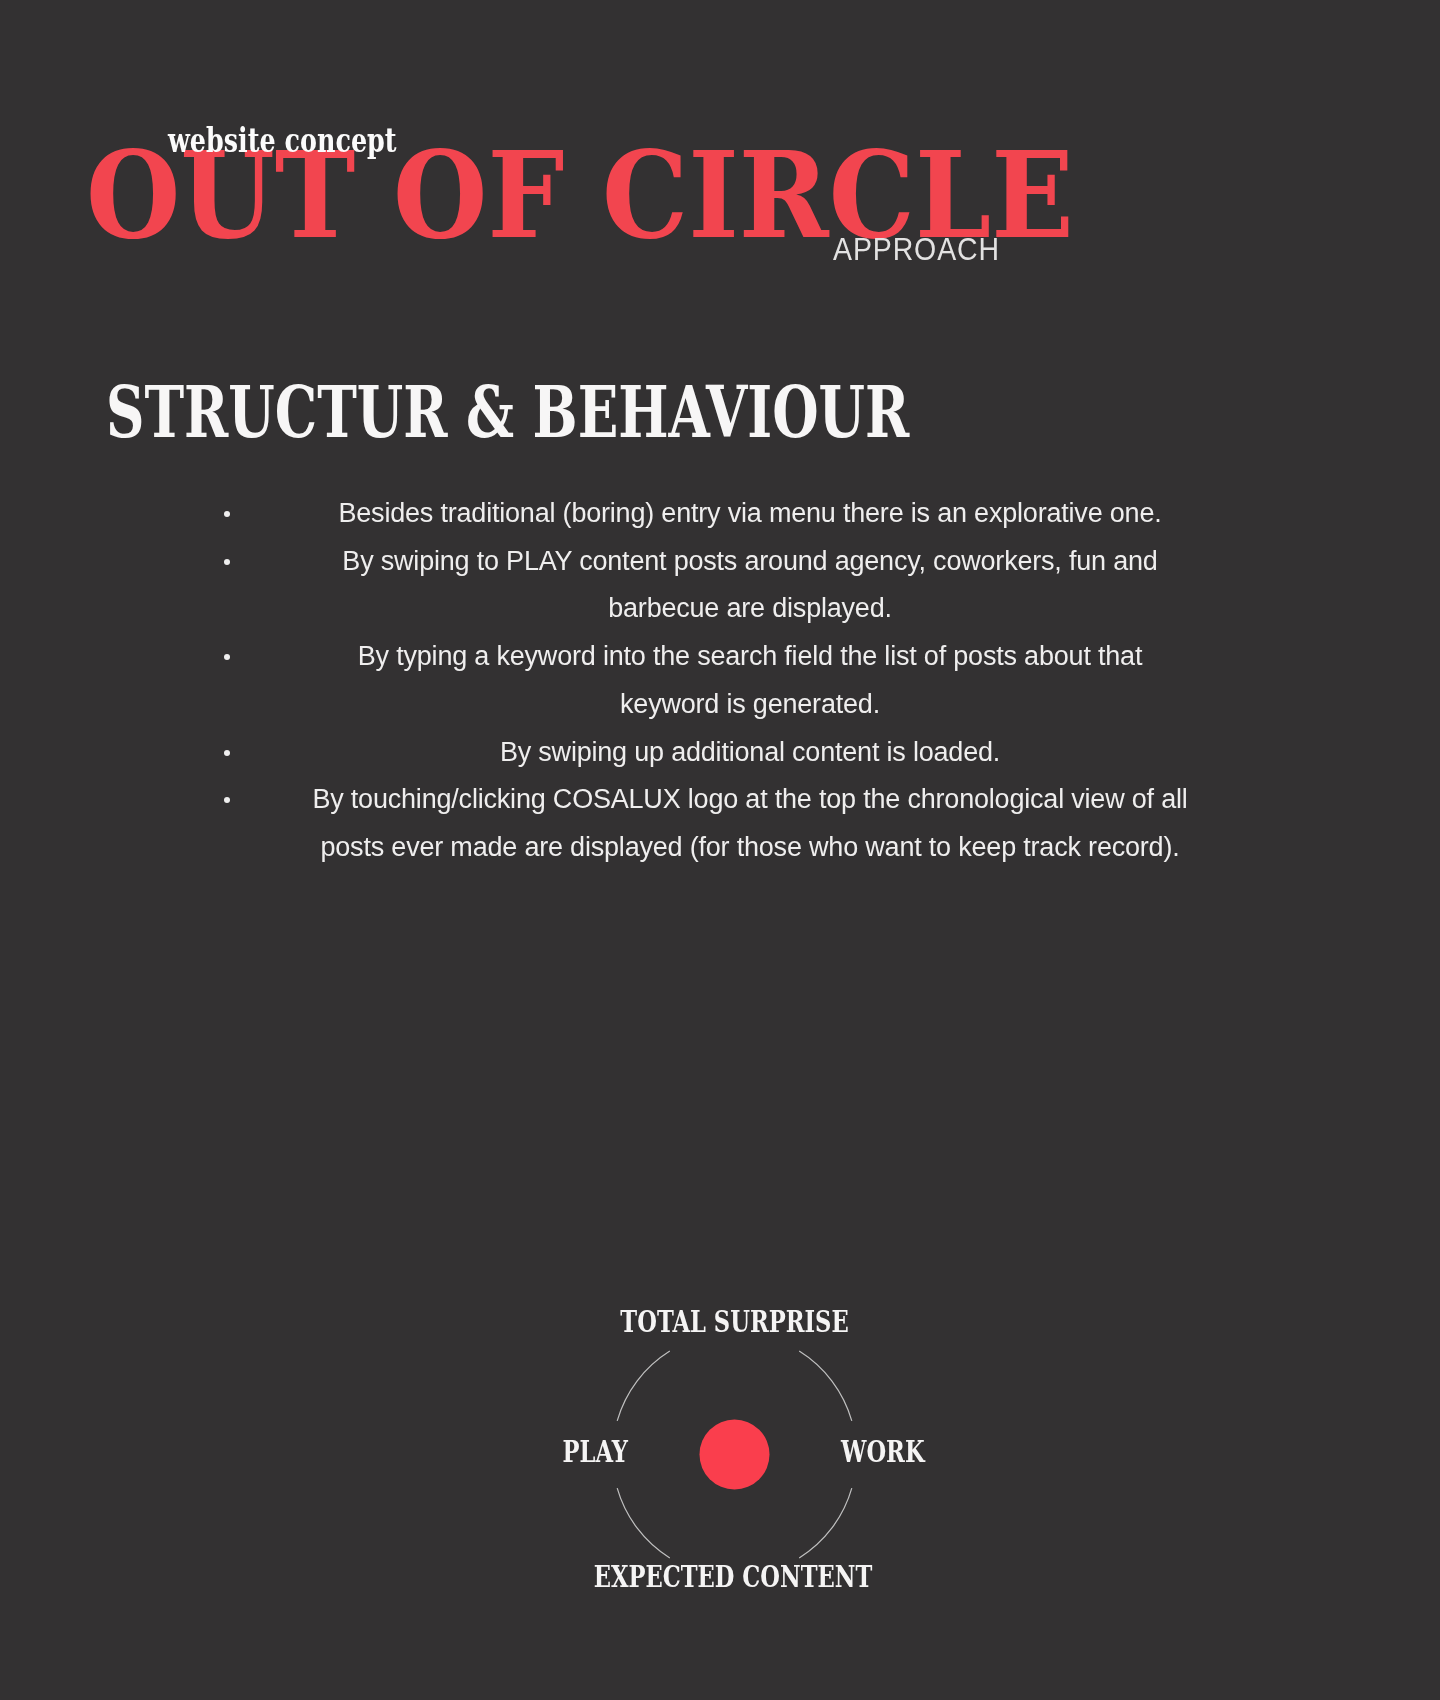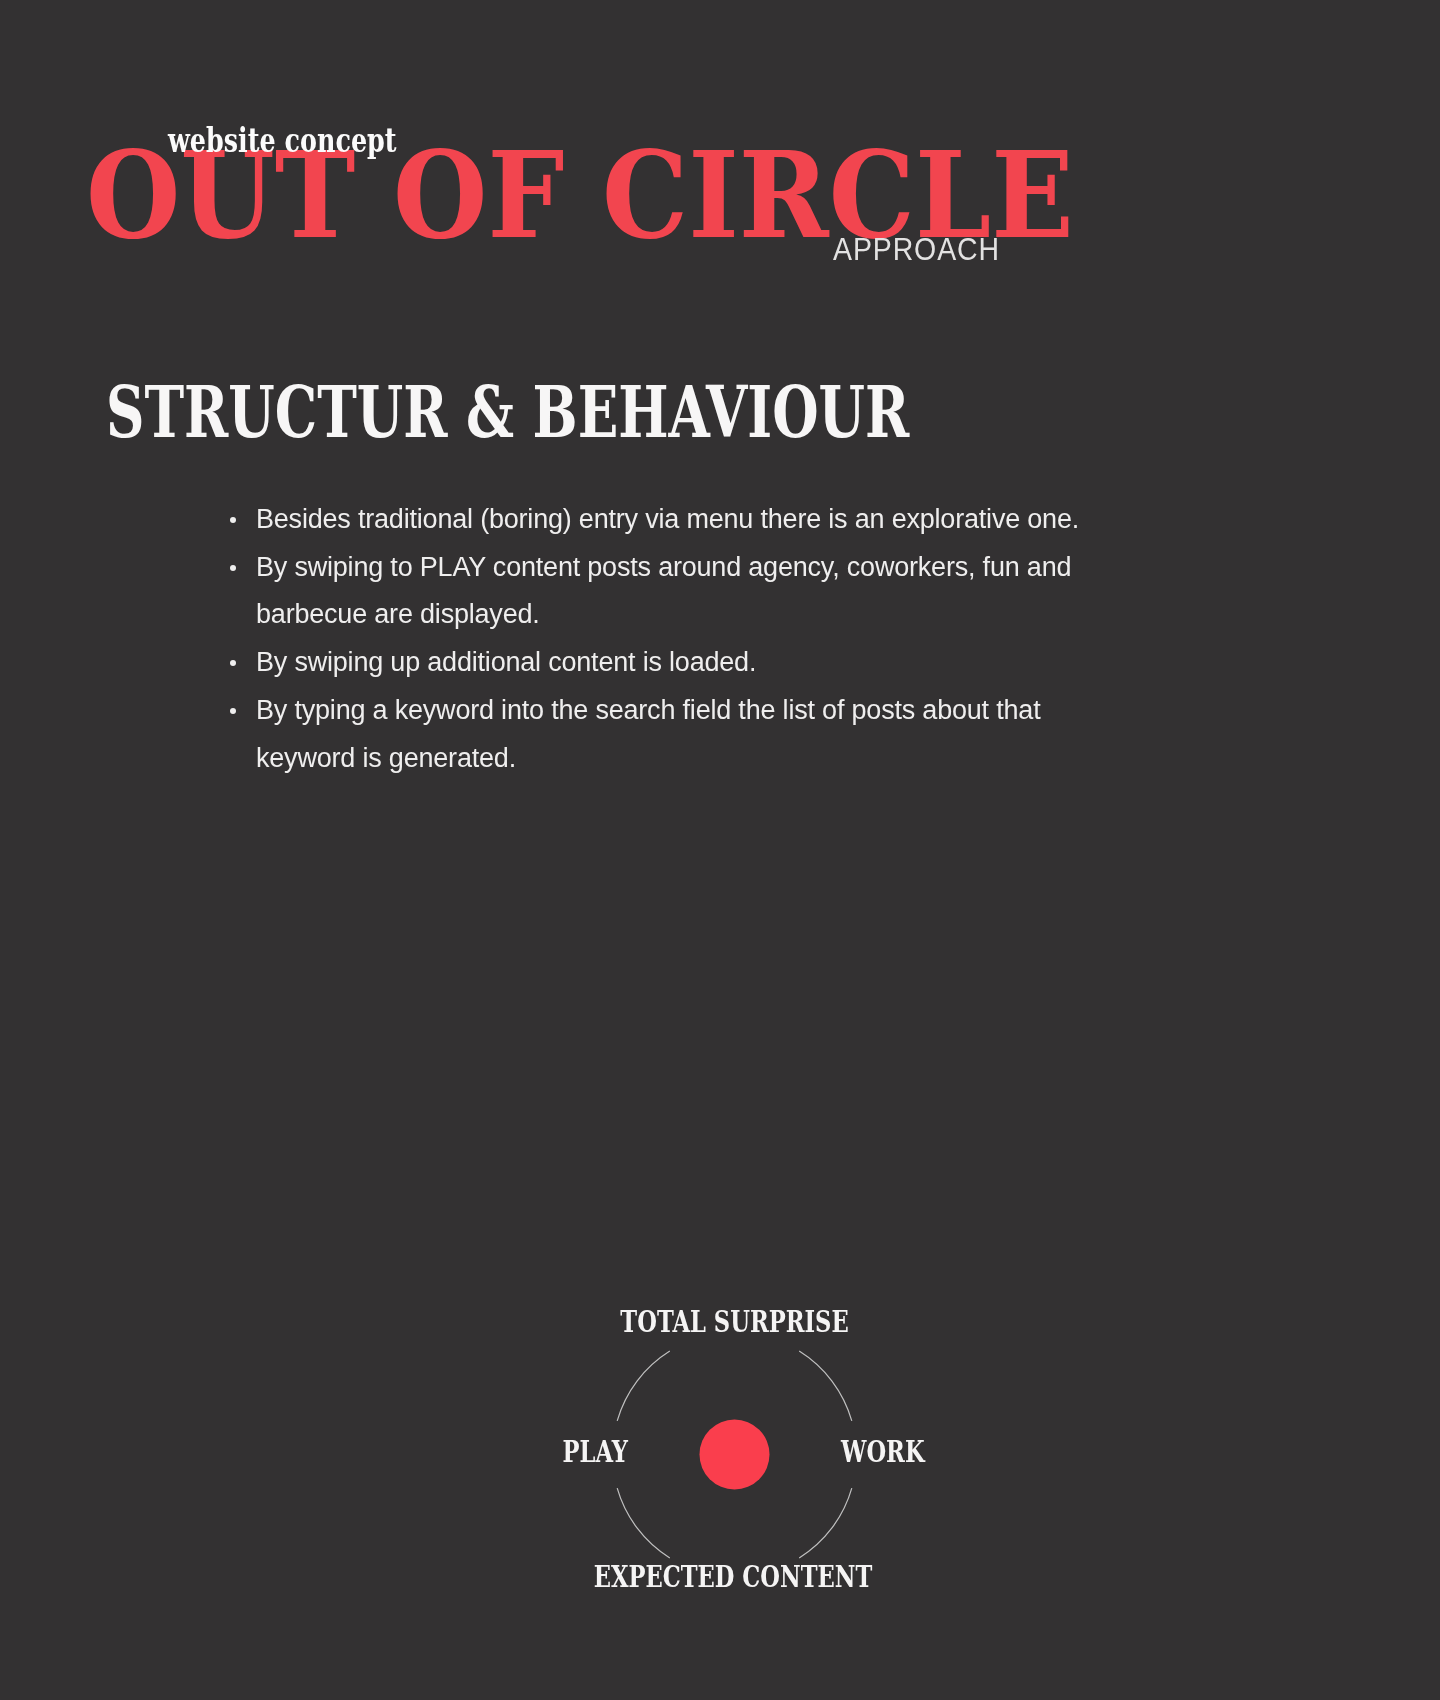--- a/index.html
+++ b/index.html
@@ -41,22 +41,23 @@
     position:absolute;left:90px;top:377px;
     font-family:"DejaVu Serif", serif;font-weight:bold;
     font-size:71px;line-height:1;color:#F7F6F6;
     white-space:nowrap;
     transform:scaleX(0.75);transform-origin:0 50%;
   }
 
   
   ul.bullets{
     position:absolute;left:232px;top:488px;
-    margin:8px;padding:0;list-style:none;
+    margin:2px;padding:0;list-style:none;
     width:1000px;
+    text-align:center;
   }
   ul.bullets li{
     position:relative;
     font-size:27px;line-height:47.7px;
     letter-spacing:-0.2px;
     color:#EFEEEE;
     white-space:pre-line;
   }
   ul.bullets li::before{
     content:"";position:absolute;left:-26px;top:21px;
@@ -90,23 +91,25 @@
     <div class="eyebrow">website concept</div>
     <div class="subtitle">APPROACH</div>
   </div>
 
   <div class="section-heading">STRUCTUR &amp; BEHAVIOUR</div>
 
   <ul class="bullets">
     <li>Besides traditional (boring) entry via menu there is an explorative one.</li>
     <li>By swiping to PLAY content posts around agency, coworkers, fun and
 barbecue are displayed.</li>
-    <li>By swiping up additional content is loaded.</li>
     <li>By typing a keyword into the search field the list of posts about that
 keyword is generated.</li>
+    <li>By swiping up additional content is loaded.</li>
+    <li>By touching/clicking COSALUX logo at the top the chronological view of all
+posts ever made are displayed (for those who want to keep track record).</li>
   </ul>
 
   <svg class="diagram-svg" width="401" height="401" viewBox="0 0 401 401">
     <g stroke="#C0C0C0" stroke-width="1.2" fill="none">
       <path d="M265.2 97.0 A122 122 0 0 1 317.8 166.8"></path>
       <path d="M317.8 234.2 A122 122 0 0 1 265.2 304.0"></path>
       <path d="M135.8 304.0 A122 122 0 0 1 83.2 234.2"></path>
       <path d="M83.2 166.8 A122 122 0 0 1 135.8 97.0"></path>
     </g>
     <circle cx="200.5" cy="200.5" r="35" fill="#FA3E4D"></circle>

